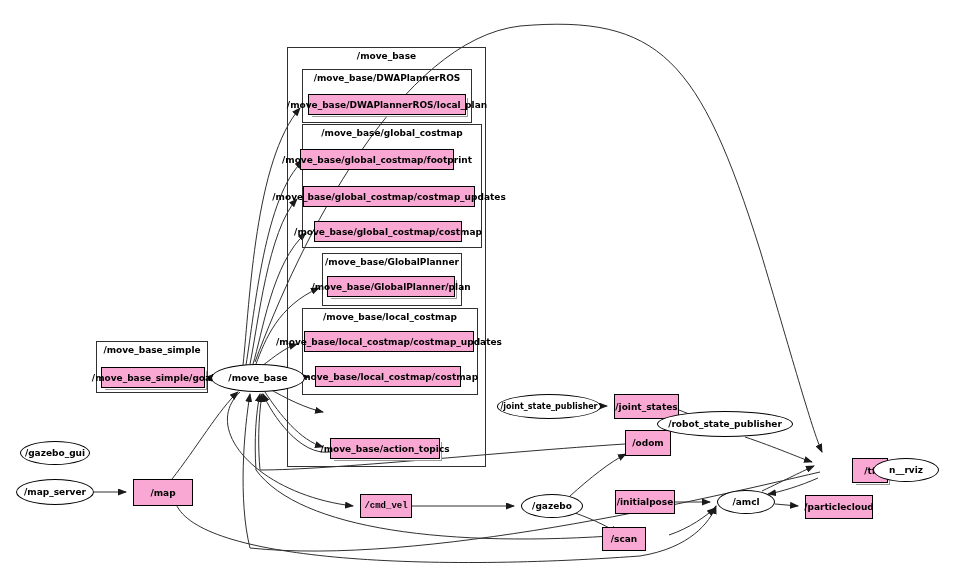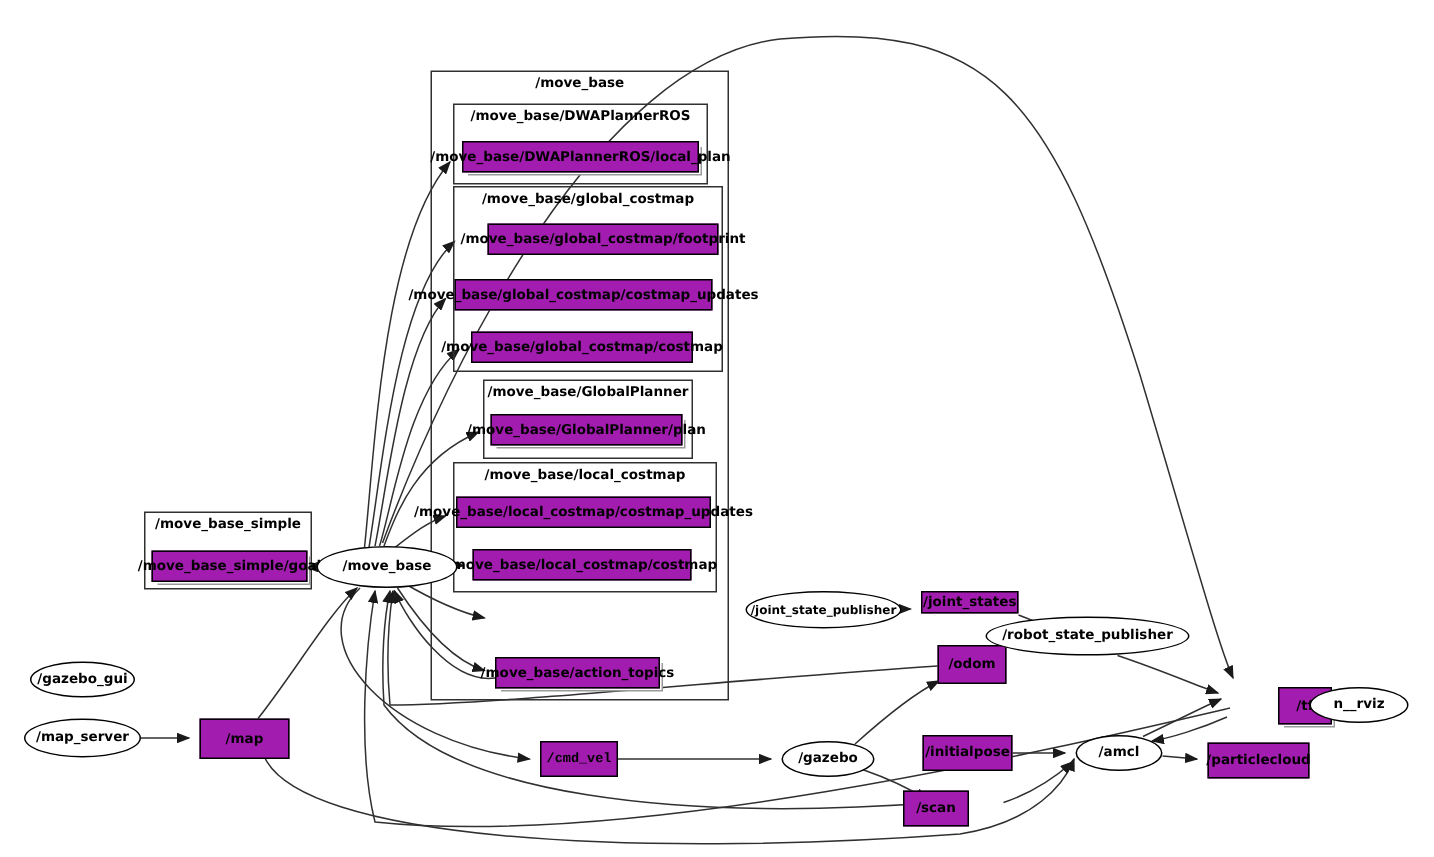--- a/index.html
+++ b/index.html
@@ -49,21 +49,21 @@
     font-weight: bold;
     color: #000000;
     white-space: nowrap;
   }
 
   
   .node-box {
     position: absolute;
     box-sizing: border-box;
     border: 1px solid #000000;
-    background: #a21caf;
+    background: #f9a8d4;
     display: flex;
     align-items: center;
     justify-content: center;
     font-size: 9px;
     font-weight: bold;
     color: #000000;
     white-space: nowrap;
   }
   
   .node-box.shadowed {
@@ -175,42 +175,42 @@
     <div class="cluster" style="left:302px;top:308px;width:176px;height:87px;">
       <div class="cluster-label">/move_base/local_costmap</div>
     </div>
 
     <div class="cluster" style="left:96px;top:341px;width:112px;height:52px;">
       <div class="cluster-label">/move_base_simple</div>
     </div>
 
     <div class="node-box shadowed" style="left:308px;top:94px;width:158px;height:21px;">/move_base/DWAPlannerROS/local_plan</div>
 
-    <div class="node-box" style="left:325px;top:149px;width:154px;height:21px;">/move_base/global_costmap/footprint</div>
+    <div class="node-box" style="left:300px;top:149px;width:154px;height:21px;">/move_base/global_costmap/footprint</div>
 
     <div class="node-box" style="left:303px;top:186px;width:172px;height:21px;">/move_base/global_costmap/costmap_updates</div>
 
     <div class="node-box" style="left:314px;top:221px;width:148px;height:21px;">/move_base/global_costmap/costmap</div>
 
     <div class="node-box shadowed" style="left:327px;top:276px;width:128px;height:21px;">/move_base/GlobalPlanner/plan</div>
 
     <div class="node-box" style="left:304px;top:331px;width:170px;height:21px;">/move_base/local_costmap/costmap_updates</div>
 
     <div class="node-box" style="left:315px;top:366px;width:146px;height:21px;">/move_base/local_costmap/costmap</div>
 
 
     <div class="node-box shadowed" style="left:330px;top:438px;width:110px;height:21px;">/move_base/action_topics</div>
 
     <div class="node-box shadowed" style="left:101px;top:367px;width:104px;height:21px;">/move_base_simple/goal</div>
 
     <div class="node-box" style="left:133px;top:479px;width:60px;height:27px;">/map</div>
 
     <div class="node-box" style="left:360px;top:494px;width:52px;height:24px;font-family:Liberation Mono, monospace;">/cmd_vel</div>
 
-    <div class="node-box" style="left:614px;top:394px;width:65px;height:15px;">/joint_states</div>
+    <div class="node-box" style="left:614px;top:394px;width:65px;height:25px;">/joint_states</div>
 
     <div class="node-box" style="left:625px;top:430px;width:46px;height:26px;">/odom</div>
 
     <div class="node-box" style="left:615px;top:490px;width:60px;height:24px;">/initialpose</div>
 
     <div class="node-box" style="left:602px;top:527px;width:44px;height:24px;">/scan</div>
 
     <div class="node-box shadowed" style="left:852px;top:458px;width:36px;height:25px;">/tf</div>
 
     <div class="node-box" style="left:805px;top:495px;width:68px;height:24px;">/particlecloud</div>

